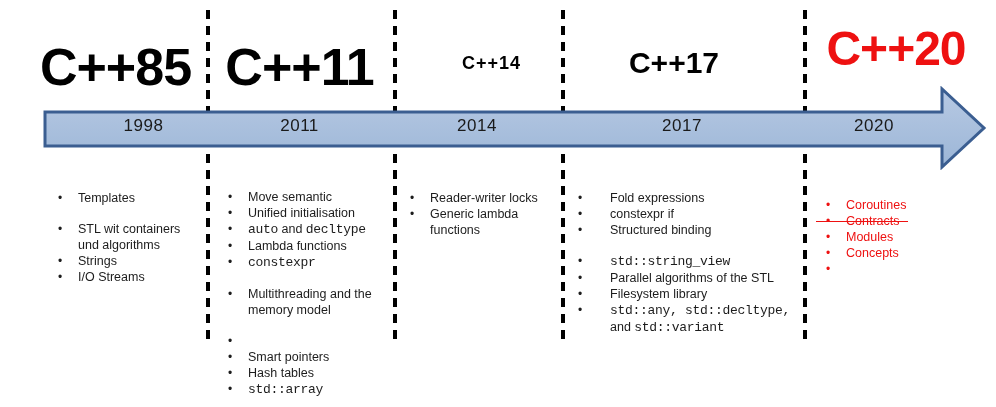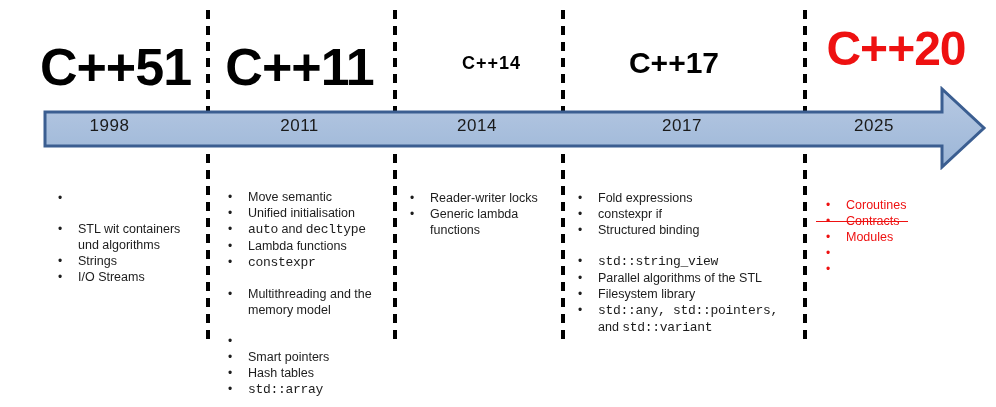--- a/index.html
+++ b/index.html
@@ -29,42 +29,42 @@
   .hdr2 { left: 397px; top: 53px; width: 165px; padding-left: 24px; }
   .hdr3 { left: 565px; top: 46px; width: 218px; }
   .hdr4 { left: 810px; top: 21px; width: 172px; }
 
   
   .arrow-wrap { position: absolute; left: 43px; top: 86px; width: 944px; height: 84px; }
   .year {
     position: absolute; top: 116px; font-size: 17px; color: var(--ink);
     text-align: center; letter-spacing: 0.5px;
   }
-  .y0 { left: 29px;  width: 161px; }
+  .y0 { left: 63px;  width: 161px; }
   .y1 { left: 206px; width: 187px; }
   .y2 { left: 393px; width: 168px; }
   .y3 { left: 561px; width: 242px; }
   .y4 { left: 803px; width: 142px; }
 
   
   .list { position: absolute; font-size: 12.5px; line-height: 16px; color: #1c1c1c; }
   .list.red { color: var(--red); }
   .list0 { left: 48px;  top: 190px; width: 150px; }
   .list1 { left: 218px; top: 189px; width: 175px; }
   .list2 { left: 400px; top: 190px; width: 156px; }
   .list3 { left: 568px; top: 190px; width: 232px; }
   .list4 { left: 816px; top: 197px; width: 160px; }
   .item { display: flex; position: relative; }
   .item.gap { margin-top: 15px; }
   .item .b { flex: 0 0 30px; width: 30px; padding-left: 10px; font-size: 12px; }
   .item .txt { flex: 1 1 auto; }
   .list0 .txt { max-width: 120px; }
   .list1 .txt { max-width: 145px; }
   .list2 .txt { max-width: 126px; }
-  .list3 .txt { max-width: 202px; }
+  .list3 .txt { max-width: 202px; margin-left: 12px; }
   .mono { font-family: "Liberation Mono", monospace; font-size: 13px; letter-spacing: -0.3px; }
   .item.struck::after {
     content: ""; position: absolute; left: 0; top: 8px; width: 92px; height: 0;
     border-top: 1.6px solid var(--red);
   }
 </style>
 </head>
 <body>
 
 <div class="canvas">
@@ -84,28 +84,29 @@
       </defs>
       <path id="arrowPath" d="M 2 26 L 899 26 L 899 3 L 941 42 L 899 81 L 899 60 L 2 60 Z" fill="url(#bandGrad)" stroke="#3b5e91" stroke-width="3" stroke-linejoin="miter"></path>
     </svg>
   </div>
 
   <div id="years">
       <div class="year y0">1998</div>
       <div class="year y1">2011</div>
       <div class="year y2">2014</div>
       <div class="year y3">2017</div>
-      <div class="year y4">2025</div>
+      <div class="year y4">2020</div>
     </div>
 
   <div id="columns">
-      <div class="hdr hdr0 size-xl">C++51</div>
+      <div class="hdr hdr0 size-xl">C++85</div>
       <div class="list list0">
         <div class="item">
           <span class="b">•</span>
+          <span class="txt"><span>Templates</span></span>
         </div>
         <div class="item gap">
           <span class="b">•</span>
           <span class="txt"><span>STL wit containers und algorithms</span></span>
         </div>
         <div class="item">
           <span class="b">•</span>
           <span class="txt"><span>Strings</span></span>
         </div>
         <div class="item">
@@ -187,39 +188,40 @@
         <div class="item">
           <span class="b">•</span>
           <span class="txt"><span>Parallel algorithms of the STL</span></span>
         </div>
         <div class="item">
           <span class="b">•</span>
           <span class="txt"><span>Filesystem library</span></span>
         </div>
         <div class="item">
           <span class="b">•</span>
-          <span class="txt"><span class="mono">std::any, std::pointers,</span><span> and </span><span class="mono">std::variant</span></span>
+          <span class="txt"><span class="mono">std::any, std::decltype,</span><span> and </span><span class="mono">std::variant</span></span>
         </div>
       </div>
       <div class="hdr hdr4 size-lg red">C++20</div>
       <div class="list list4 red">
         <div class="item">
           <span class="b">•</span>
           <span class="txt"><span>Coroutines</span></span>
         </div>
         <div class="item struck">
           <span class="b">•</span>
           <span class="txt"><span>Contracts</span></span>
         </div>
         <div class="item">
           <span class="b">•</span>
           <span class="txt"><span>Modules</span></span>
         </div>
         <div class="item">
           <span class="b">•</span>
+          <span class="txt"><span>Concepts</span></span>
         </div>
         <div class="item">
           <span class="b">•</span>
         </div>
       </div>
     </div>
 
 </div>
 
 </body></html>

